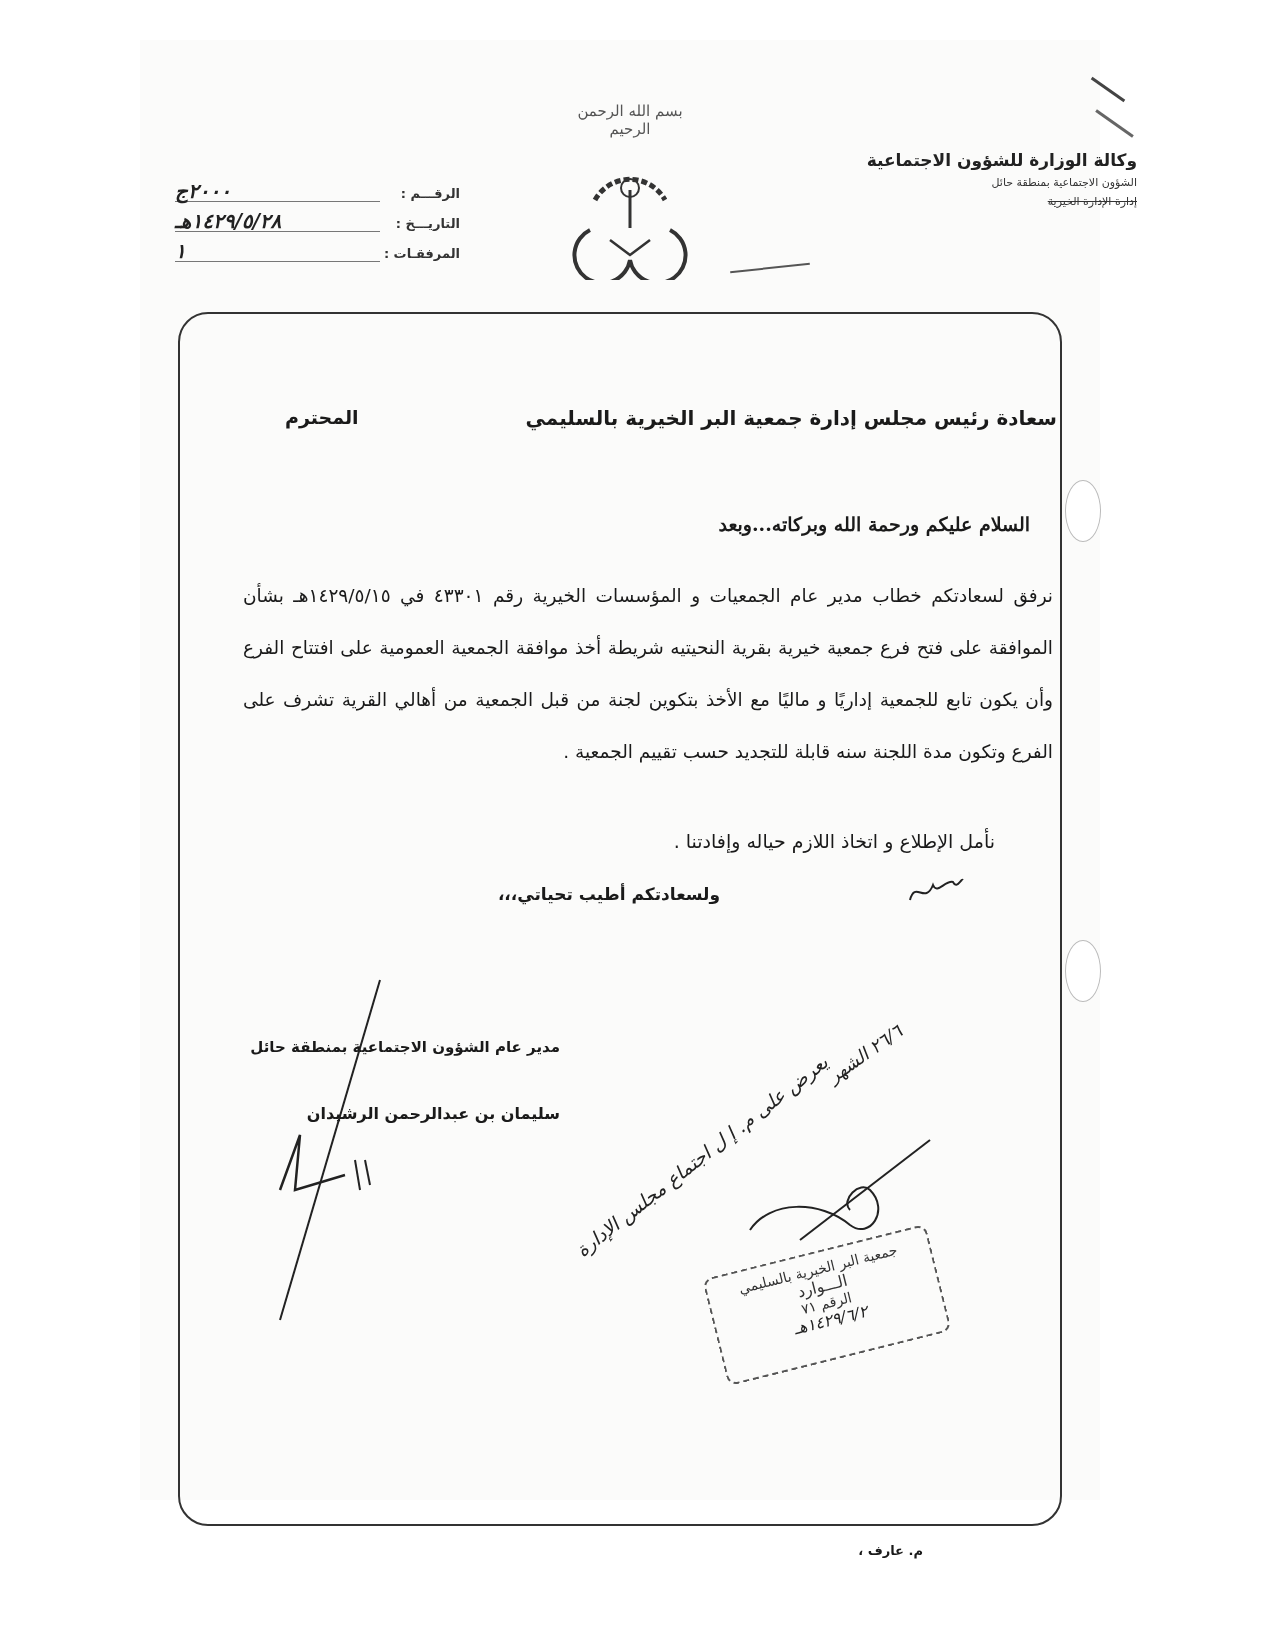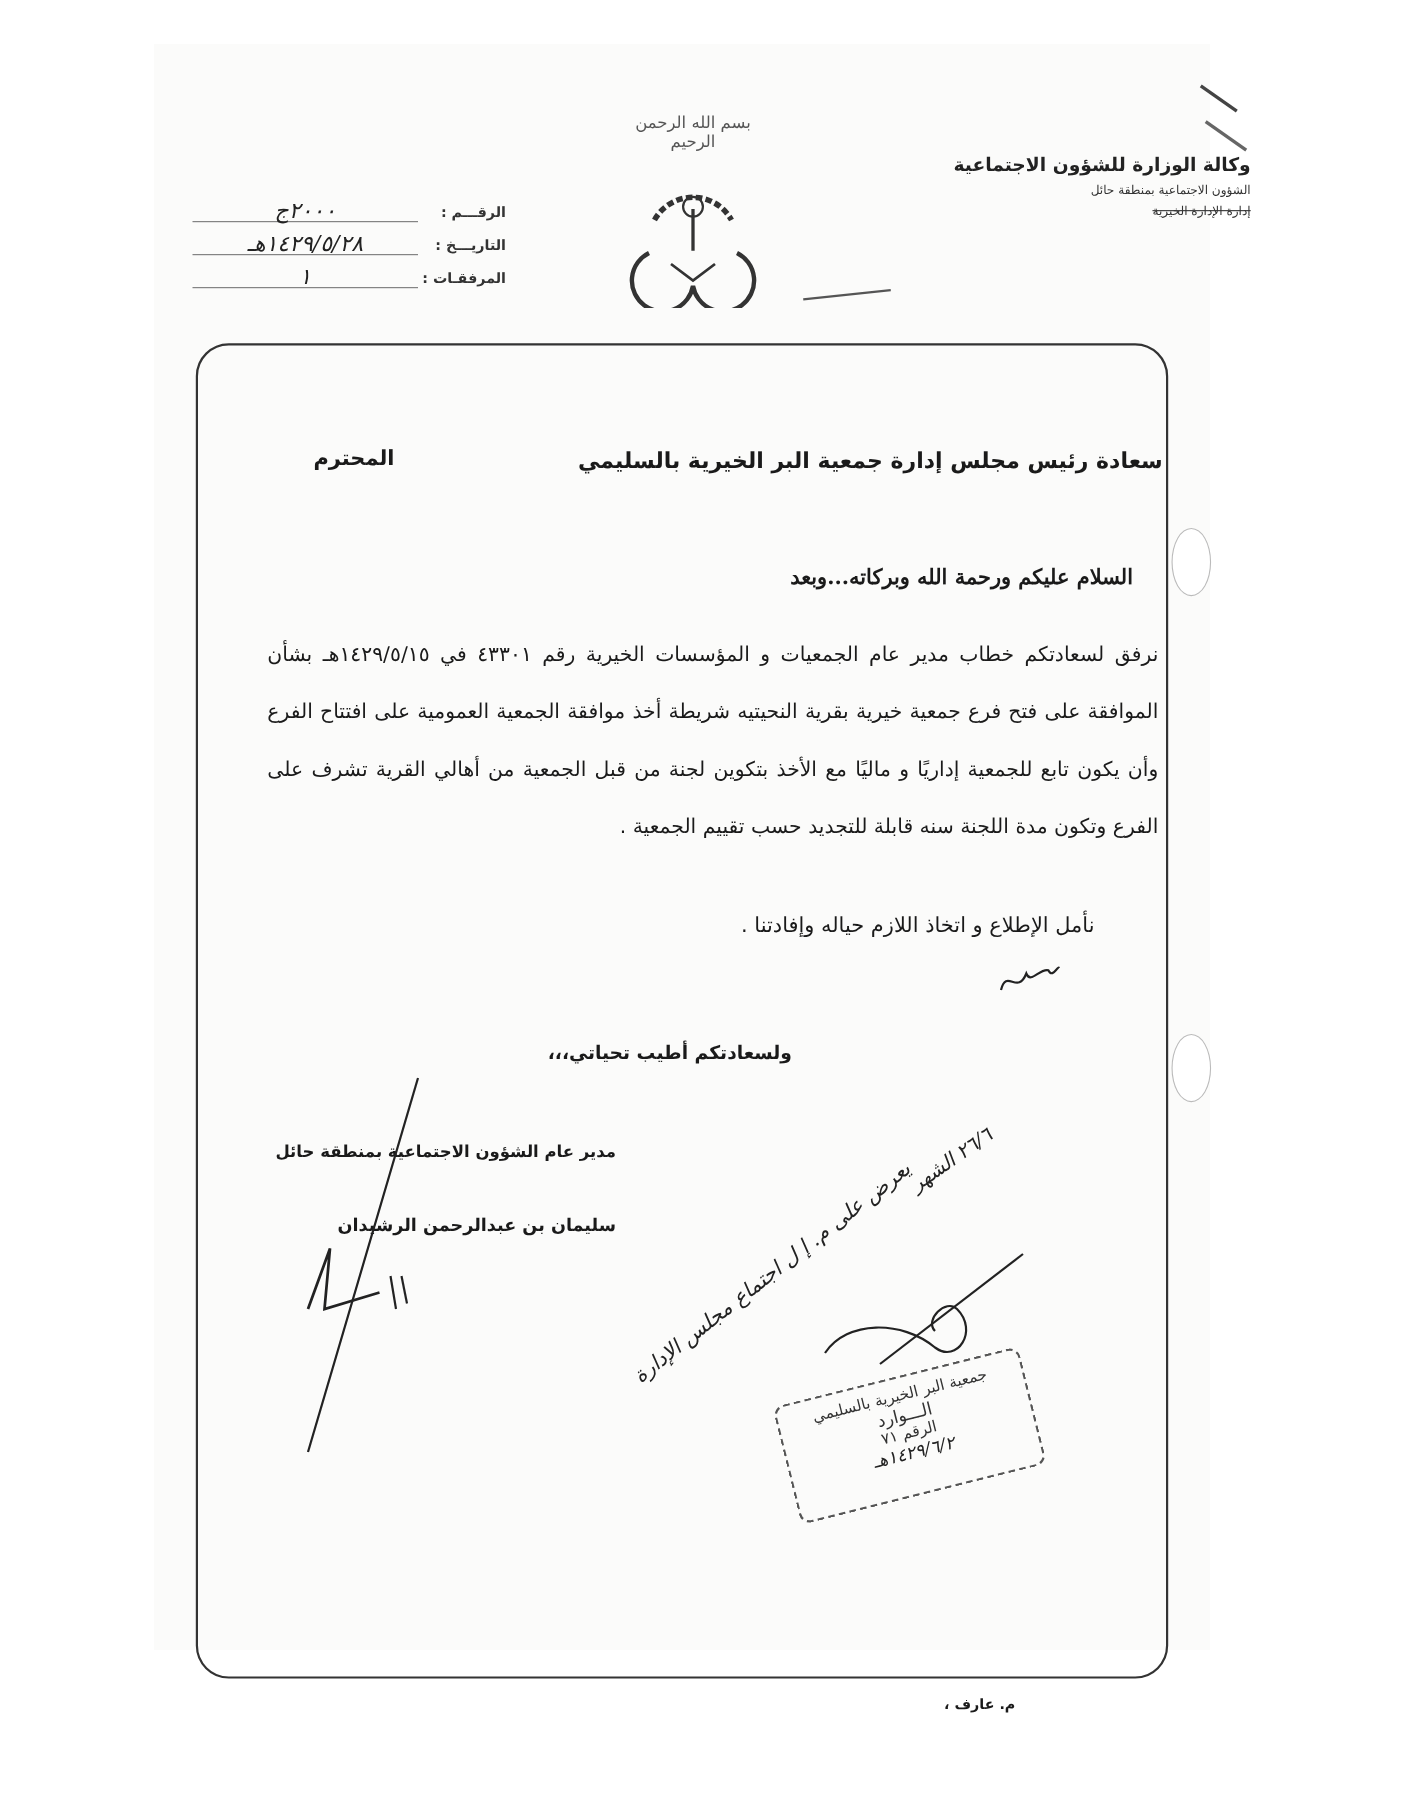--- a/index.html
+++ b/index.html
@@ -6,33 +6,33 @@
   body{width:1275px;height:1650px;background:#ffffff;position:relative;overflow:hidden;
        font-family:"DejaVu Sans",sans-serif;color:#1a1a1a;}
   .paper{position:absolute;left:140px;top:40px;width:960px;height:1460px;background:#fbfbfa;}
   .abs{position:absolute;}
   .rtl{direction:rtl;text-align:right;unicode-bidi:plaintext;}
   .bismillah{left:560px;top:102px;width:140px;text-align:center;font-family:"DejaVu Serif",serif;font-size:15px;color:#555;}
   .emblem{left:565px;top:150px;width:130px;height:130px;}
   .hdr-right{right:138px;top:140px;width:420px;}
   .hdr-kingdom{font-size:19px;font-weight:bold;color:#222;}
   .hdr-ministry{font-family:"DejaVu Serif",serif;font-size:34px;color:#222;margin-top:6px;line-height:1;}
-  .hdr-agency{font-size:17px;font-weight:bold;color:#222;}
+  .hdr-agency{font-size:17px;font-weight:bold;color:#222;margin-top:10px;}
   .hdr-sub{font-size:11px;color:#333;margin-top:6px;}
   .meta{left:175px;top:178px;width:285px;}
   .meta-row{display:flex;direction:rtl;align-items:center;height:30px;font-size:13px;font-weight:bold;color:#333;}
   .meta-row .lbl{width:80px;}
-  .meta-row .val{flex:1;border-bottom:1.5px solid #777;height:16px;font-family:"DejaVu Serif",serif;font-weight:normal;font-size:20px;color:#222;text-align:center;line-height:12px;font-style:italic;}
+  .meta-row .val{flex:1;border-bottom:1.5px solid #777;height:16px;font-family:"DejaVu Serif",serif;font-weight:bold;font-size:20px;color:#222;text-align:left;line-height:12px;font-style:italic;}
   .frame{left:178px;top:312px;width:880px;height:1210px;border:2px solid #333;border-radius:30px;}
   .addressee{right:218px;top:406px;width:560px;font-size:20px;font-weight:bold;}
   .honorific{left:285px;top:406px;font-size:19px;font-weight:bold;}
   .greeting{right:245px;top:513px;width:600px;font-family:"DejaVu Serif",serif;font-size:19px;font-weight:bold;}
   .body-para{right:222px;top:570px;width:810px;font-size:18.5px;line-height:52px;text-align:justify;text-align-last:right;}
   .closing-request{right:280px;top:830px;width:600px;font-size:19px;}
-  .regards{right:555px;top:948px;width:300px;font-size:17px;font-weight:bold;}
+  .regards{right:555px;top:884px;width:300px;font-size:17px;font-weight:bold;}
   .sig-title{right:715px;top:1038px;width:360px;font-size:15px;font-weight:bold;}
   .sig-name{right:715px;top:1104px;width:360px;font-size:16px;font-weight:bold;}
   .footer-init{right:352px;top:1520px;width:150px;font-size:13px;font-weight:bold;margin-top:23px;}
   .hand{font-family:"DejaVu Serif",serif;font-style:italic;color:#222;}
   .stamp{left:712px;top:1250px;width:230px;height:110px;border:2px dashed #555;border-radius:10px;transform:rotate(-14deg);
          font-size:14px;color:#333;text-align:center;padding-top:8px;box-sizing:border-box;}
   .punch{position:absolute;width:34px;height:60px;border:1.5px solid #bbb;border-radius:50%;background:#fff;}
 </style>
 </head>
 <body>

